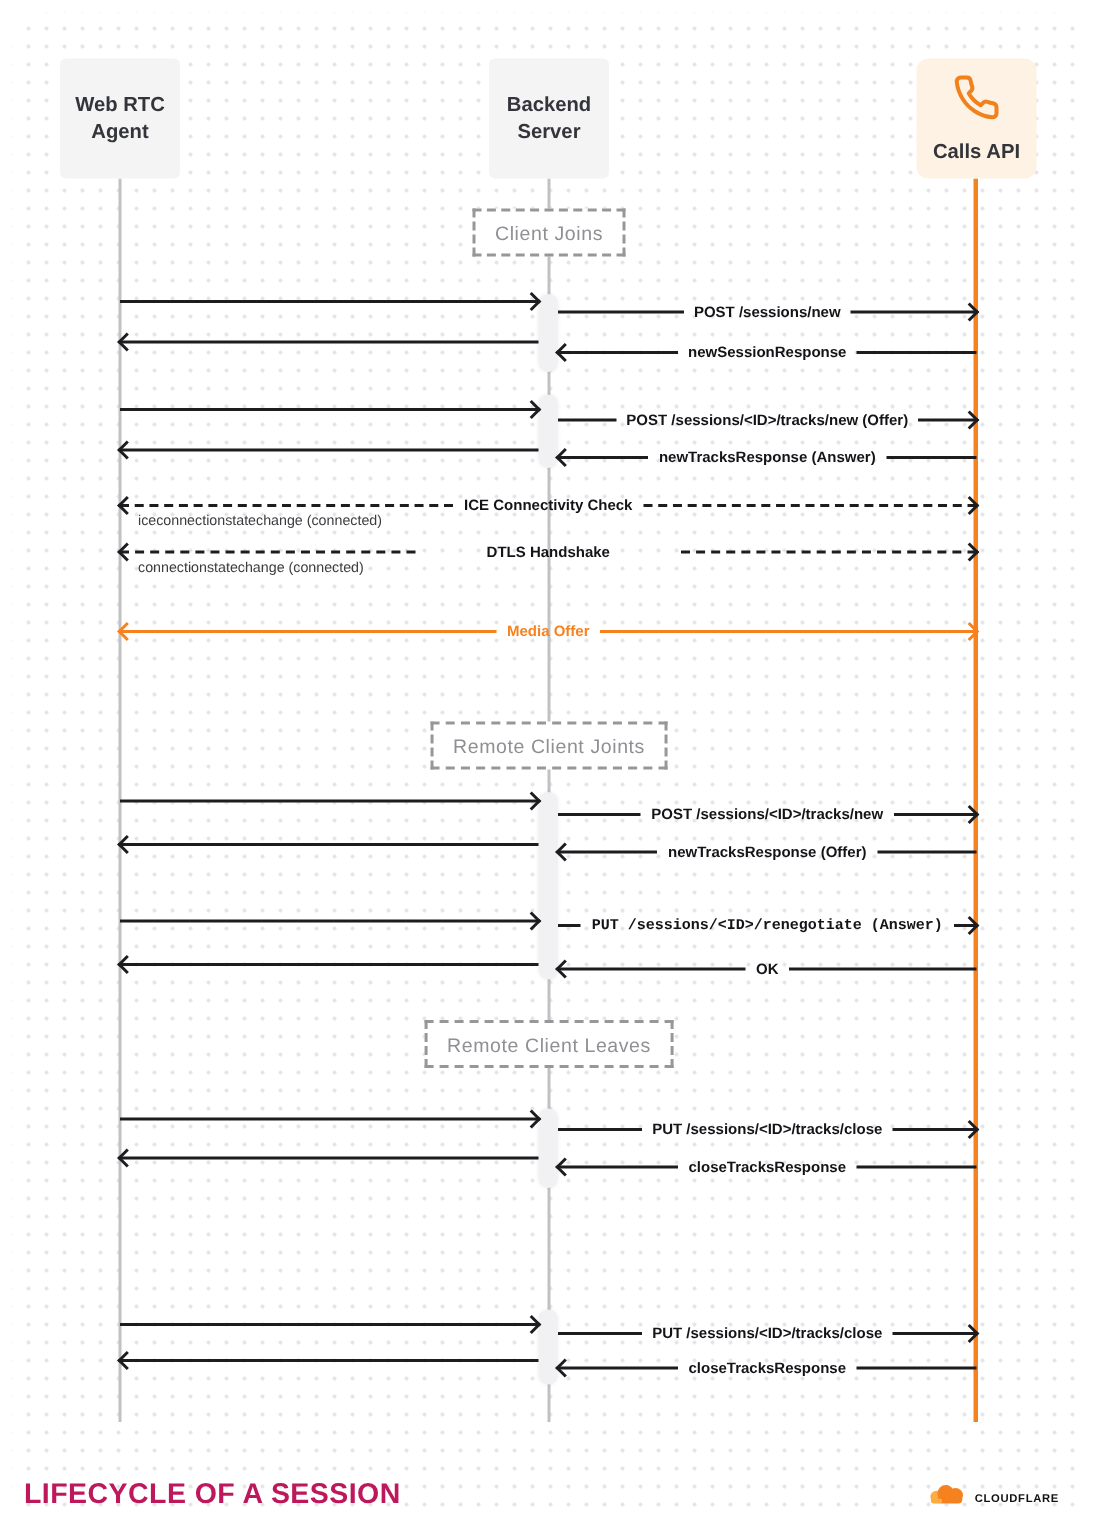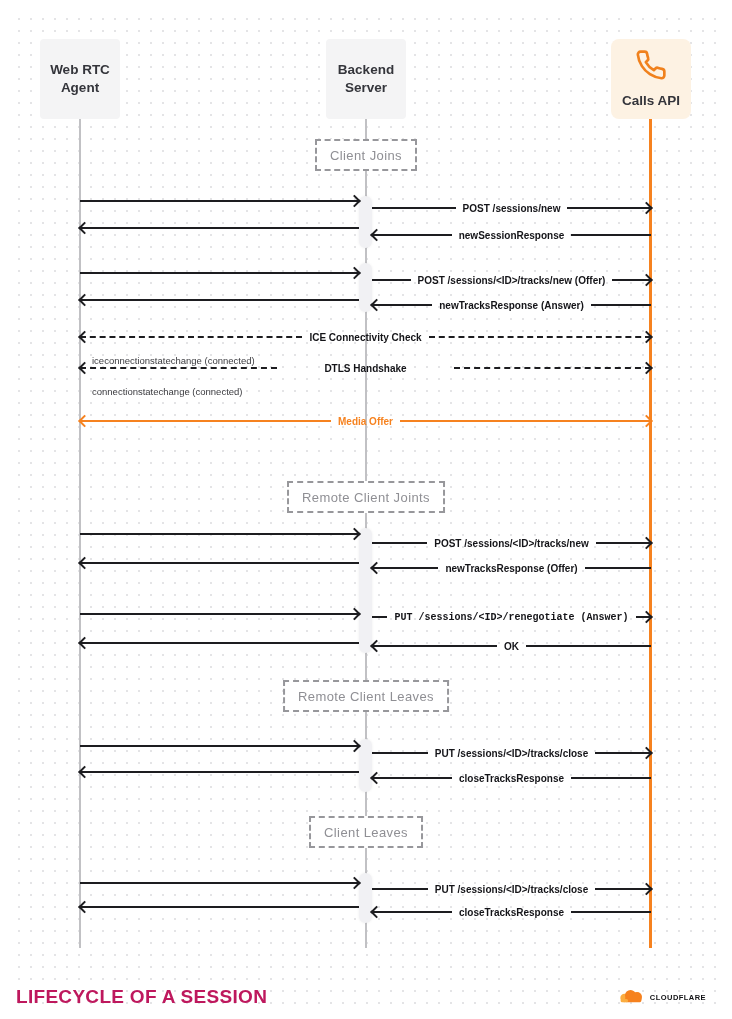--- a/index.html
+++ b/index.html
@@ -37,21 +37,21 @@
   .msg.orange .ln { border-top-color:#f6821f; }
   .msg.orange .lbl { color:#f6821f; }
   .chv { position:absolute; width:9px; height:9px; border-top:2.6px solid #1d1d20; border-right:2.6px solid #1d1d20; top:50%; }
   .chv.r { right:0; transform:translateY(-50%) rotate(45deg); }
   .chv.l { left:0; transform:translateY(-50%) rotate(-135deg); }
   .msg.orange .chv { border-top-color:#f6821f; border-right-color:#f6821f; }
   .msg.left  { left:80px;  width:279px; }
   .msg.right { left:372px; width:279px; }
   .msg.full  { left:80px;  width:571px; }
 
-  .sub { position:absolute; font-size:9.5px; color:#3c3c40; left:92px; white-space:nowrap; z-index:3;margin-top:13px; }
+  .sub { position:absolute; font-size:9.5px; color:#3c3c40; left:92px; white-space:nowrap; z-index:3; }
 
   
   .title { position:absolute; left:16px; top:986px; font-size:19px; font-weight:700;
            letter-spacing:.3px; color:#be185d; z-index:5;text-align:center; }
   .brand { position:absolute; right:26px; top:988px; display:flex; align-items:center; gap:4px; z-index:5; }
   .brand-text { font-size:7.5px; font-weight:800; letter-spacing:.06em; color:#111114; }
 </style>
 </head>
 <body>
 
@@ -86,23 +86,20 @@
   </div>
 
   <div class="sect" style="top:139px;">
     <span>Client Joins</span>
   </div>
   <div class="sect" style="top:481px;">
     <span>Remote Client Joints</span>
   </div>
   <div class="sect" style="top:680px;">
     <span>Remote Client Leaves</span>
-  </div>
-  <div class="sect" style="top:816px;">
-    <span>Client Leaves</span>
   </div>
 
   <div class="msg left" style="top:194px;">
       <span class="ln"></span>
       <span class="chv r"></span>
     </div>
   <div class="msg right" style="top:201px;">
       <span class="ln"></span>
       <span class="lbl">POST /sessions/new</span>
       <span class="ln"></span>

